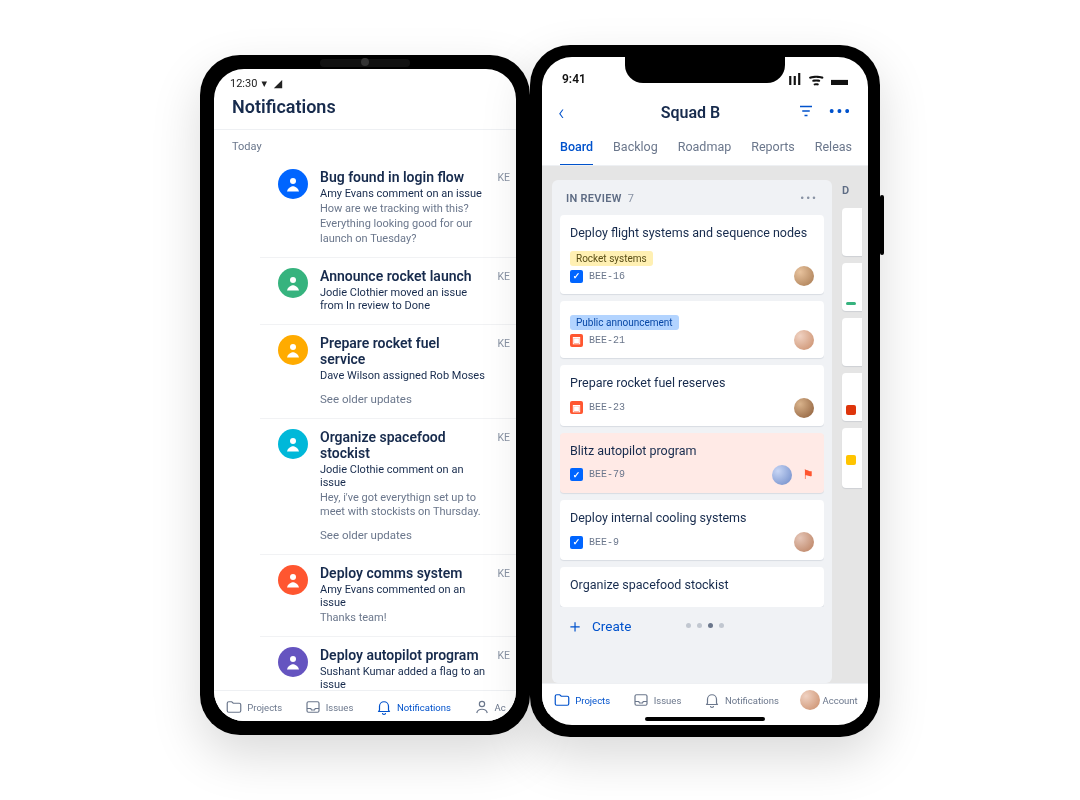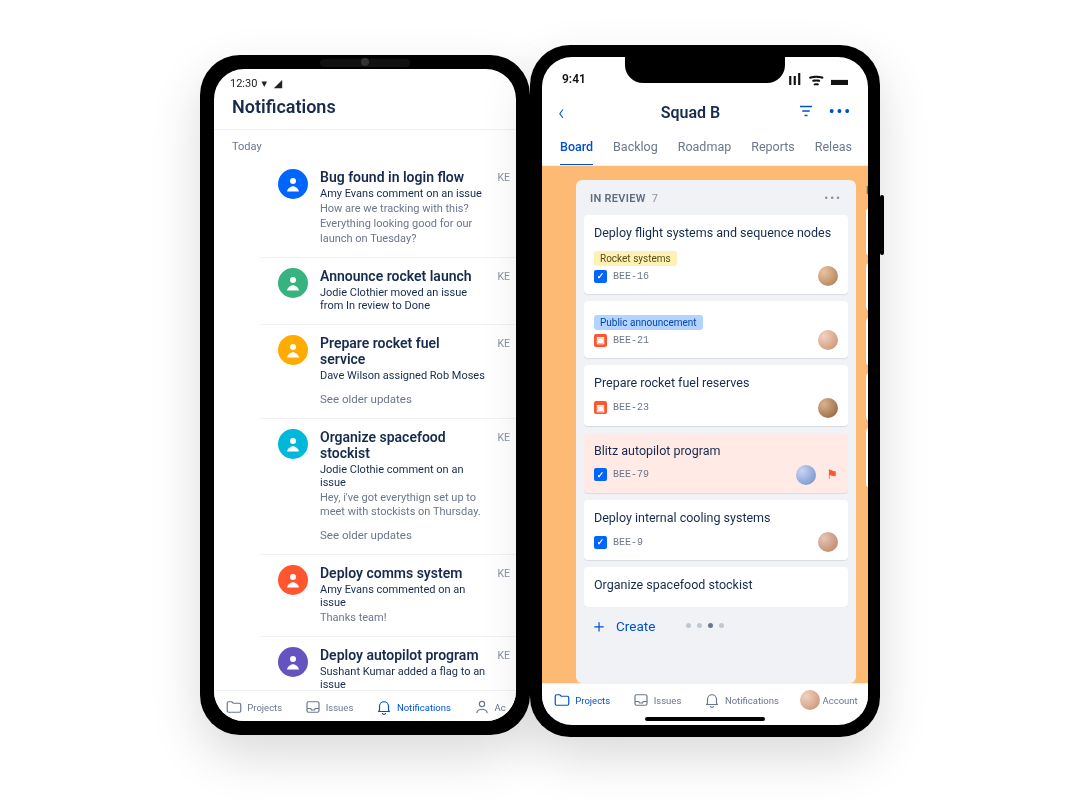--- a/index.html
+++ b/index.html
@@ -66,21 +66,21 @@
   .ios-status .right-icons span{ margin-left:4px; font-size:17px;}
 
   .ios-header{ display:flex; align-items:center; justify-content:space-between; padding:6px 16px 8px; }
   .ios-header .back{ color:#0052cc; font-size:22px; font-weight:300; width:26px;}
   .ios-header .title{ font-size:16px; font-weight:600; color:#172b4d;}
   .ios-header .actions{ display:flex; gap:14px; color:#0052cc;}
   .ios-tabs{ display:flex; gap:20px; padding:0 18px; border-bottom:1px solid #eef0f3; font-size:12.5px; color:#6b778c; overflow:hidden;}
   .ios-tabs .tab{ padding:6px 0 10px; flex:none; white-space:nowrap;}
   .ios-tabs .tab.active{ color:#0052cc; font-weight:500; border-bottom:2px solid #0052cc; margin-bottom:-1px;}
 
-  .board-area{ flex:1; background:#fdba74; display:flex; overflow:hidden; position:relative;padding-left:24px;}
+  .board-area{ flex:1; background:#e5e5e5; display:flex; overflow:hidden; position:relative;}
   .column{ flex:none; width:280px; margin:14px 0 0 10px; background:#f0f2f5; border-radius:6px; padding:8px 8px 0; display:flex; flex-direction:column;}
   .col-head{ display:flex; align-items:center; padding:4px 6px 10px; font-size:11px; font-weight:600; letter-spacing:.3px; color:#5e6c84;}
   .col-head .count{ font-weight:400; margin-left:6px; color:#8993a4;}
   .col-head .spacer{flex:1;}
   .col-head .dots{color:#8993a4; letter-spacing:2px;}
   .cards{ display:flex; flex-direction:column; gap:7px; overflow:hidden;}
   .card{ background:#fff; border-radius:4px; padding:10px 10px 8px; box-shadow:0 1px 1px rgba(9,30,66,.1);}
   .card.flag{ background:#ffeae6;}
   .card-title{ font-size:12.5px; color:#172b4d; margin-bottom:6px; line-height:1.3;}
   .card-label{ display:inline-block; font-size:10px; padding:2px 6px; border-radius:3px; }

